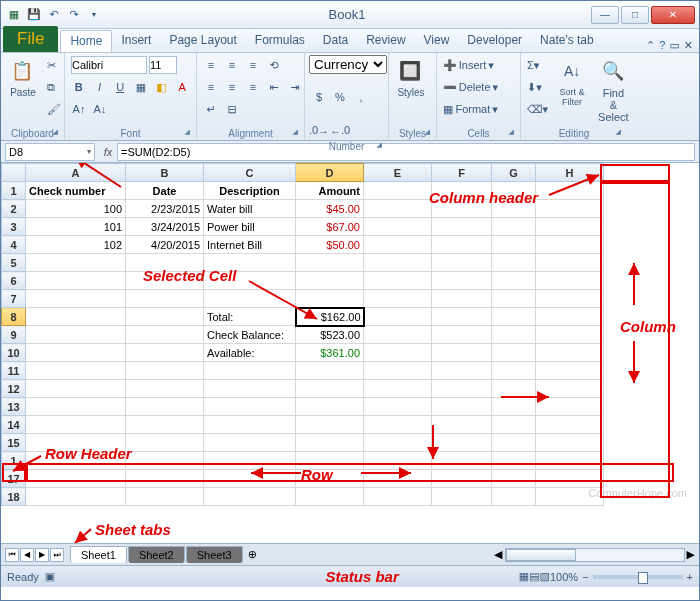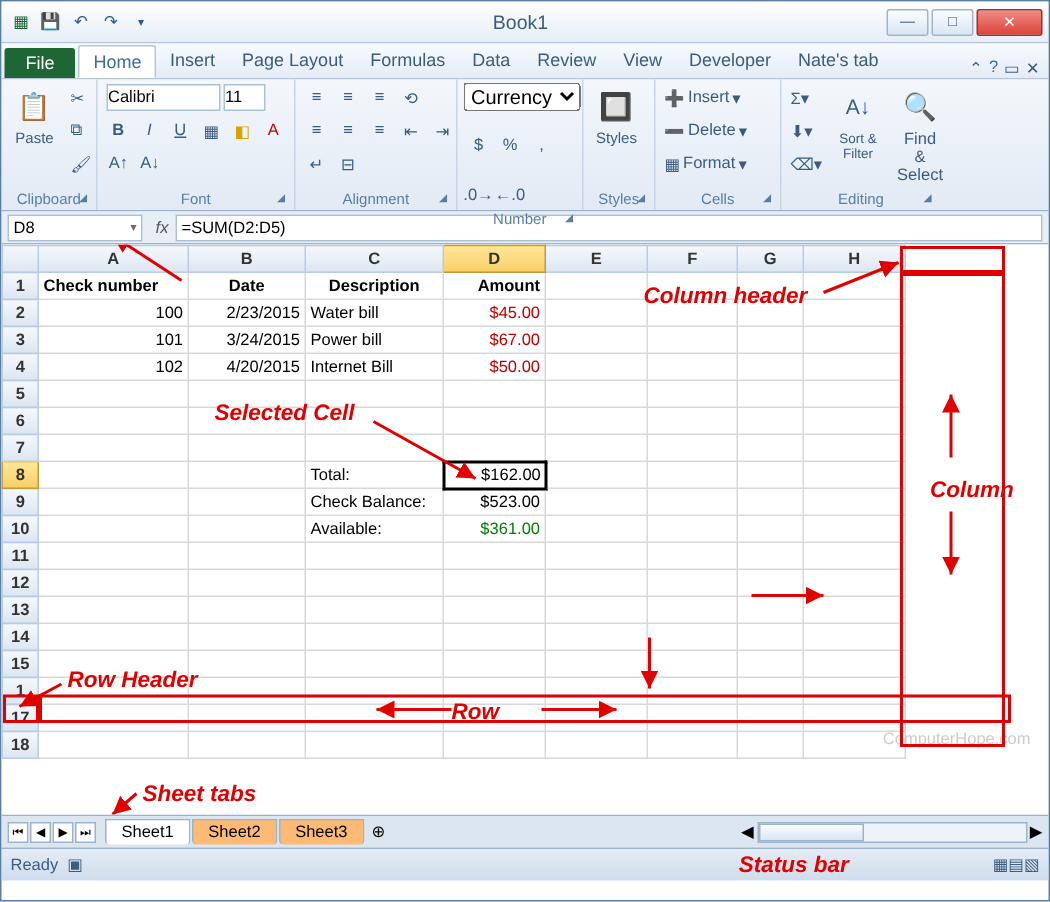--- a/index.html
+++ b/index.html
@@ -5,21 +5,21 @@
   * { box-sizing: border-box; margin: 0; padding: 0; }
   body { font-family: "Segoe UI", Tahoma, sans-serif; font-size: 12px; background: #fff; width: 700px; height: 601px; overflow: hidden; position: relative; border: 1px solid #5a7ea3; }
   .titlebar { height: 28px; background: linear-gradient(#fdfefe,#e6eef7); display: flex; align-items: center; padding: 0 4px; border-bottom: 1px solid #b6c6d8; }
   .titlebar .qat { display: flex; gap: 2px; }
   .titlebar .qat span { width: 18px; height: 18px; display: inline-flex; align-items: center; justify-content: center; font-size: 11px; color: #2b5a88; }
   .titlebar .title { flex: 1; text-align: center; color: #3b5c7e; font-size: 13px; }
   .winctl { display: flex; gap: 2px; }
   .winctl div { width: 28px; height: 18px; display: flex; align-items: center; justify-content: center; border: 1px solid #9fb5cc; background: linear-gradient(#fbfdff,#d9e6f3); border-radius: 2px; font-size: 10px; color: #3b5c7e; }
   .winctl .close { background: linear-gradient(#f08c84,#d9453a); color: #fff; border-color: #a52c22; width: 44px; }
   .ribbon-tabs { height: 24px; background: linear-gradient(#f7fbff,#e4ecf6); display: flex; align-items: flex-end; border-bottom: 1px solid #b6c6d8; padding-left:2px;}
-  .ribbon-tabs .file { background: #1e6634; color: #ffffff; padding: 3px 14px; border-radius: 2px 2px 0 0; font-size: 12px; margin-right:2px;}
+  .ribbon-tabs .file { background: #1e6634; color: #eab308; padding: 3px 14px; border-radius: 2px 2px 0 0; font-size: 17px; margin-right:2px;}
   .ribbon-tabs .tab { padding: 3px 9px; color: #3b5c7e; font-size: 12px; }
   .ribbon-tabs .tab.active { background: #fff; border: 1px solid #b6c6d8; border-bottom: 1px solid #fff; border-radius: 2px 2px 0 0; color: #3a6aa0; }
   .ribbon-tabs .help { margin-left: auto; display:flex; gap:4px; padding-right:6px; color:#3b5c7e; font-size:11px;}
   .ribbon { height: 88px; background: linear-gradient(#f3f7fc,#e2eaf4); border-bottom: 1px solid #9db3ca; display: flex; }
   .group { border-right: 1px solid #c7d5e4; display: flex; flex-direction: column; padding: 2px 4px 0; }
   .group .body { flex: 1; display: flex; align-items: flex-start; gap: 4px; }
   .group .label { text-align: center; font-size: 10px; color: #5a7ea3; padding: 1px 0; position:relative;}
   .group .label::after { content:"◢"; position:absolute; right:2px; top:1px; font-size:7px; color:#5a7ea3;}
   .big { display: flex; flex-direction: column; align-items: center; gap: 2px; font-size: 10px; color: #3b5c7e; padding: 2px 4px; }
   .big .ico { width: 28px; height: 28px; display:flex; align-items:center; justify-content:center; font-size:18px;}
@@ -43,21 +43,21 @@
   .colhdr.sel, .rowhdr.sel { background:linear-gradient(#ffe699,#f8cf66); border-color:#bf9a3f;}
   .cell.selected { border:2px solid #000; padding:0 2px;}
   .cell.bold { font-weight:bold;}
   .cell.r { text-align:right;}
   .cell.red { color:#c00000;}
   .cell.green { color:#008000;}
   .sheet-tab-row { height: 22px; background:#dce6f1; border-top:1px solid #9db3ca; display:flex; align-items:center; padding:0 4px; font-size:11px;}
   .tabnav { display:flex; gap:1px; margin-right:6px;}
   .tabnav span { width:14px; height:14px; border:1px solid #9db3ca; display:inline-flex; align-items:center; justify-content:center; font-size:8px; background:#fff;}
   .sheet-tab { padding:2px 10px; background:#fff; border:1px solid #9db3ca; border-bottom:none; border-radius:0 0 3px 3px; margin-right:1px;}
-  .sheet-tab.inactive { background:#fdba74;}
+  .sheet-tab.inactive { background:#737373;}
   .statusbar { height: 22px; background:linear-gradient(#e4ecf6,#cfdcec); border-top:1px solid #9db3ca; display:flex; align-items:center; padding:0 6px; font-size:11px; color:#3b5c7e;}
   .statusbar .spacer { flex:1;}
   .zoom { display:flex; align-items:center; gap:4px;}
   .zoom .track { width:90px; height:4px; background:#b8cce4; position:relative;}
   .zoom .track::before { content:""; position:absolute; left:45px; top:-3px; width:8px; height:10px; background:#fff; border:1px solid #5a7ea3;}
   .anno { position:absolute; color:#e00000; font-family: Arial, sans-serif; font-size:15px; font-style:italic; font-weight:bold; pointer-events:none; z-index:50;}
   .redbox { position:absolute; border:2px solid #e00000; pointer-events:none; z-index:40;}
   svg.arrow { position:absolute; z-index:45; pointer-events:none;}
   .watermark { position:absolute; right:12px; bottom:44px; color:#ccc; font-size:11px;}
 </style>
@@ -508,17 +508,23 @@
   <div style="width:180px; height:14px; border:1px solid #9db3ca; background:#eef3f9; margin:0 2px; position:relative;">
       <div style="position:absolute; left:0; width:70px; height:12px; background:linear-gradient(#fbfdff,#d9e6f3); border:1px solid #9db3ca;"></div>
     </div>
   <span>▶</span>
 </div>
 
 <div class="statusbar">
   <span>Ready</span>
   <span style="margin-left:6px;">▣</span>
   <div class="spacer"></div>
-  <div class="anno" style="position:static; margin-right:96px;font-style:italic;">Status bar</div>
+  <div class="anno" style="position:static; margin-right:120px;font-style:italic;">Status bar</div>
   <span>▦</span>
   <span>▤</span>
   <span>▧</span>
+  <div class="zoom">
+    <span>100%</span>
+    <span>−</span>
+    <div class="track"></div>
+    <span>+</span>
+  </div>
 </div>
 
 </body></html>

